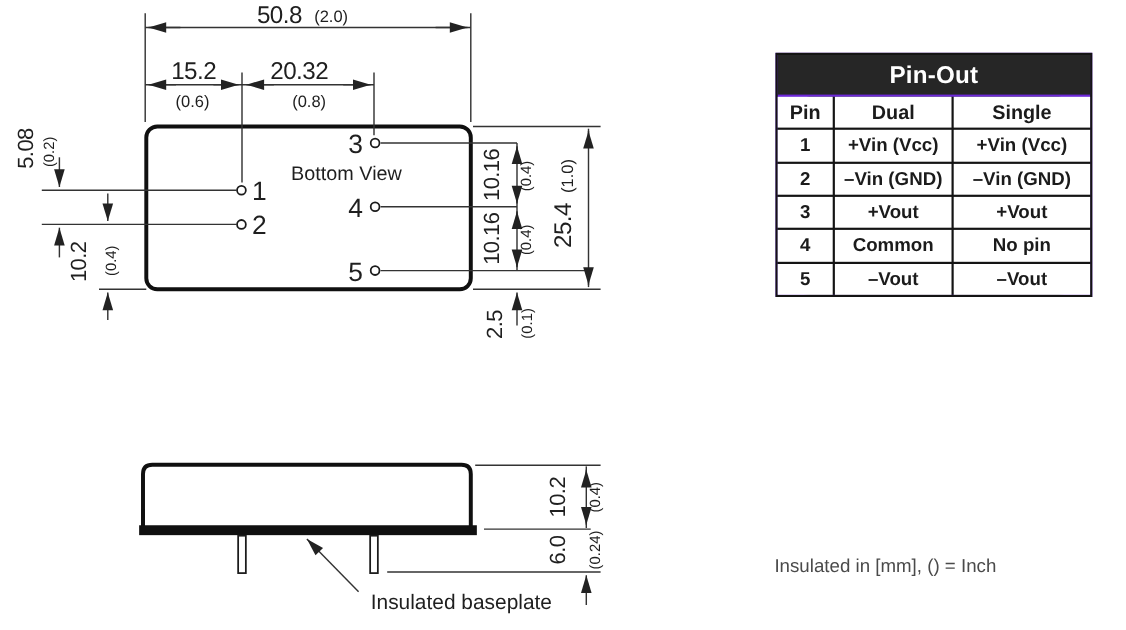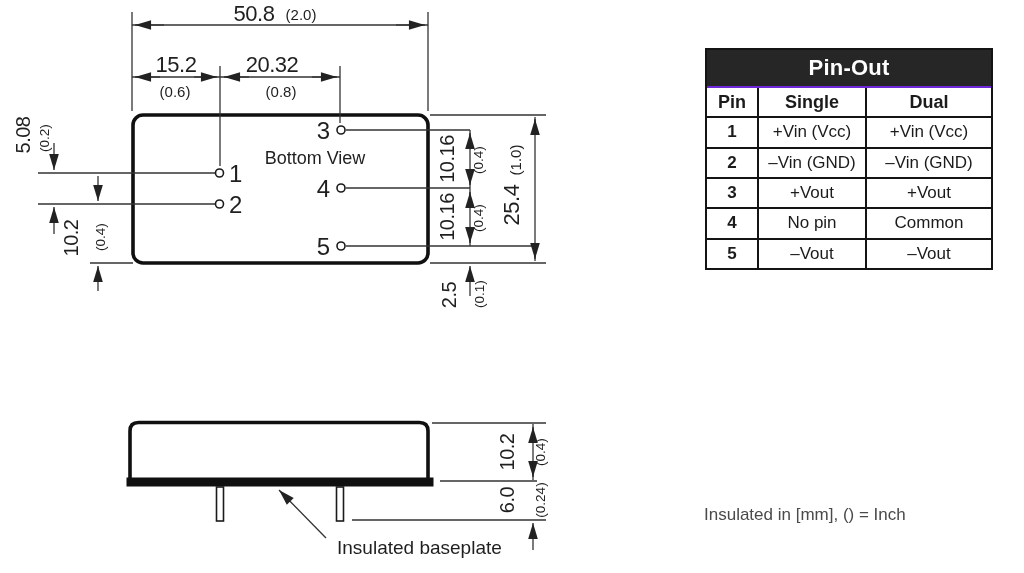--- a/index.html
+++ b/index.html
@@ -29,21 +29,21 @@
     height:36px;display:flex;align-items:center;justify-content:center;
     letter-spacing:0.2px;flex:0 0 auto;
   }
   .pinout-grid{
     flex:1 1 auto;display:grid;
     grid-template-columns:50px 106px 1fr;
     grid-auto-rows:1fr;gap:2px;background:#141414;border-radius:29px;
   }
   .cell{
     background:#ffffff;display:flex;align-items:center;justify-content:center;
-    font-size:17px;color:#1b1b1b;
+    font-size:17px;color:#1b1b1b;font-weight:bold;
   }
   .cell.hdr{font-weight:bold;font-size:18px;}
   .cell.pinnum{font-weight:bold;}
 
   
   .notes{
     position:absolute;left:704px;top:452px;color:#4a4a4a;
     font-size:17px;line-height:25px;white-space:pre;
   }
 </style>
@@ -180,38 +180,38 @@
         <text class="t-rsub mid" x="545" y="500" transform="rotate(-90 545 500)">(0.24)</text>
         <text class="t-lead" x="337" y="554">Insulated baseplate</text>
       </g>
     </g>
   </svg>
 
   <div class="pinout">
     <div class="pinout-title">Pin-Out</div>
     <div class="pinout-grid">
       <div class="cell hdr">Pin</div>
+      <div class="cell hdr">Dual</div>
       <div class="cell hdr">Single</div>
-      <div class="cell hdr">Dual</div>
 
       <div class="cell pinnum">1</div>
       <div class="cell">+Vin (Vcc)</div>
       <div class="cell">+Vin (Vcc)</div>
 
       <div class="cell pinnum">2</div>
       <div class="cell">–Vin (GND)</div>
       <div class="cell">–Vin (GND)</div>
 
       <div class="cell pinnum">3</div>
       <div class="cell">+Vout</div>
       <div class="cell">+Vout</div>
 
       <div class="cell pinnum">4</div>
+      <div class="cell">Common</div>
       <div class="cell">No pin</div>
-      <div class="cell">Common</div>
 
       <div class="cell pinnum">5</div>
       <div class="cell">–Vout</div>
       <div class="cell">–Vout</div>
     </div>
   </div>
 
   <div class="notes">
     <div>Insulated in [mm], () = Inch</div>
     

